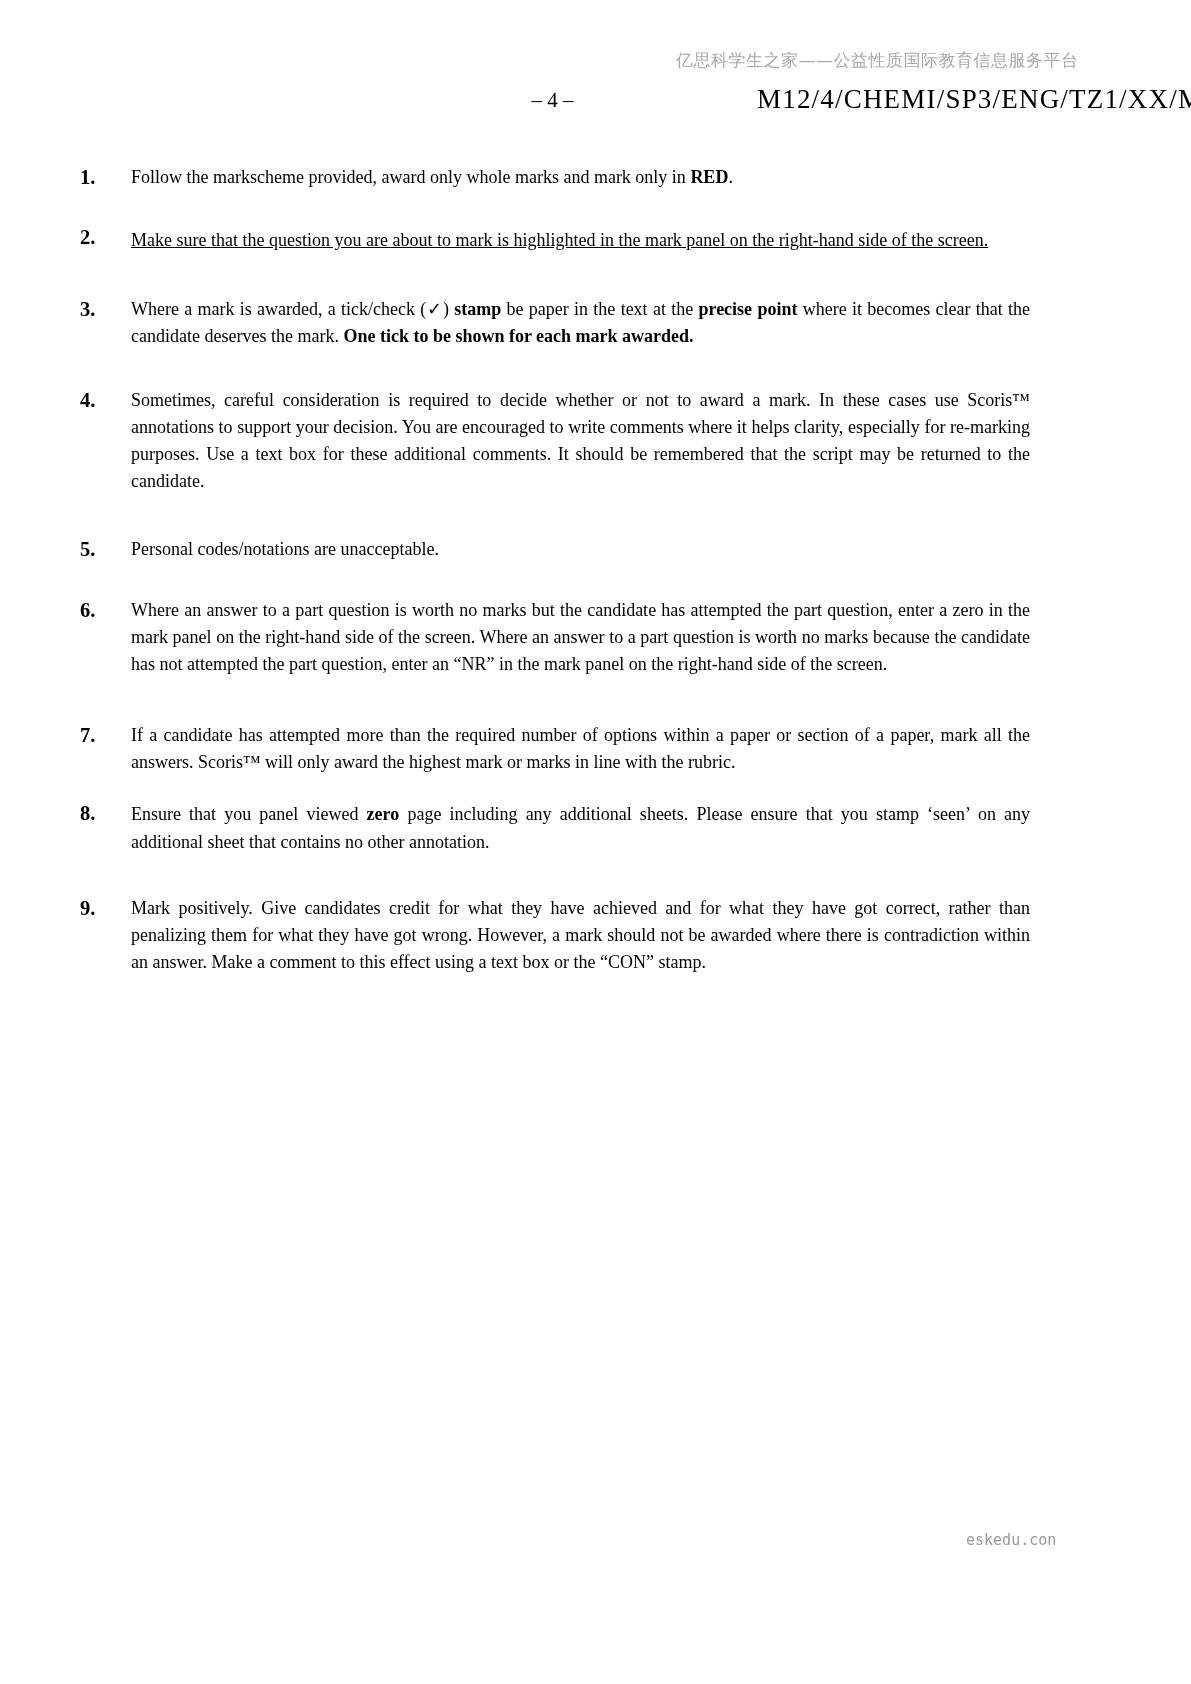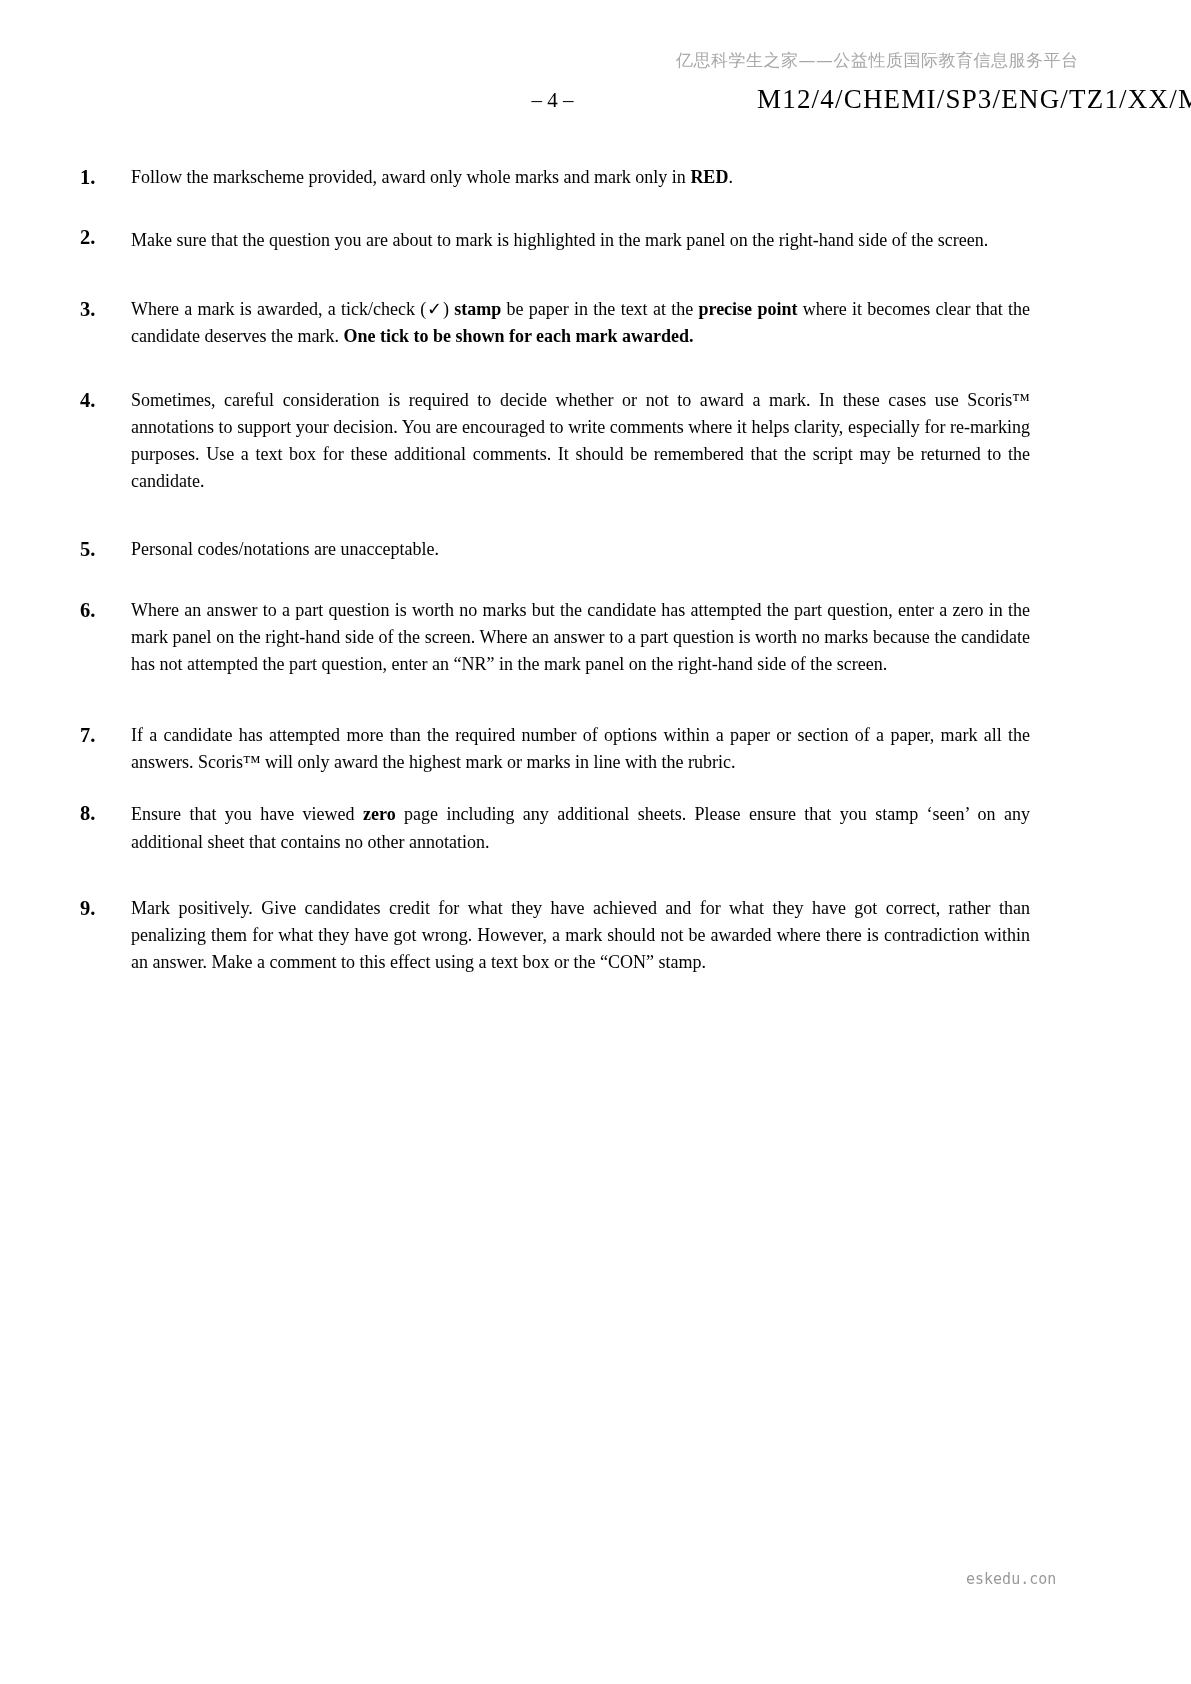--- a/index.html
+++ b/index.html
@@ -66,34 +66,34 @@
   .item-body {
     flex: 1 1 auto;
     font-size: 18px;
     line-height: 27px;
     text-align: justify;
     text-justify: inter-word;
   }
   
   .instruction-list li:nth-child(1) { margin-bottom: 33px; }
   .instruction-list li:nth-child(2) { margin-bottom: 39px; }
-  .instruction-list li:nth-child(2) .item-body { line-height: 33px; }
+  .instruction-list li:nth-child(2) .item-body { line-height: 33px; text-decoration: underline; }
   .instruction-list li:nth-child(3) { margin-bottom: 37px; }
   .instruction-list li:nth-child(4) { margin-bottom: 41px; }
   .instruction-list li:nth-child(5) { margin-bottom: 34px; }
   .instruction-list li:nth-child(6) { margin-bottom: 44px; }
   .instruction-list li:nth-child(6) .item-body { line-height: 27px; }
   .instruction-list li:nth-child(7) { margin-bottom: 24px; }
   .instruction-list li:nth-child(8) { margin-bottom: 39px; }
   .instruction-list li:nth-child(8) .item-body { line-height: 28px; }
   .instruction-list li:nth-child(9) { margin-bottom: 0; }
   .item-body b { font-weight: bold; }
   .watermark-bottom {
     position: absolute;
-    top: 1568px;
+    top: 1529px;
     left: 966px;
     font-family: "DejaVu Sans Mono", "Liberation Mono", monospace;
     font-size: 15px;
     line-height: 22px;
     color: #999999;
     white-space: nowrap;
   }
 </style>
 </head>
 <body>
@@ -137,21 +137,21 @@
     <div class="item-body"><span>Where an answer to a part question is worth no marks but the candidate has attempted the part question, enter a zero in the mark panel on the right-hand side of the screen. Where an answer to a part question is worth no marks because the candidate has not attempted the part question, enter an “NR” in the mark panel on the right-hand side of the screen.</span></div>
   </li>
 
   <li class="instruction-item">
     <span class="item-number">7.</span>
     <div class="item-body"><span>If a candidate has attempted more than the required number of options within a paper or section of a paper, mark all the answers. Scoris™ will only award the highest mark or marks in line with the rubric.</span></div>
   </li>
 
   <li class="instruction-item">
     <span class="item-number">8.</span>
-    <div class="item-body"><span>Ensure that you have viewed </span><b>zero</b><span> page including any additional sheets. Please ensure that you stamp ‘seen’ on any additional sheet that contains no other annotation.</span></div>
+    <div class="item-body"><span>Ensure that you panel viewed </span><b>zero</b><span> page including any additional sheets. Please ensure that you stamp ‘seen’ on any additional sheet that contains no other annotation.</span></div>
   </li>
 
   <li class="instruction-item">
     <span class="item-number">9.</span>
     <div class="item-body"><span>Mark positively. Give candidates credit for what they have achieved and for what they have got correct, rather than penalizing them for what they have got wrong. However, a mark should not be awarded where there is contradiction within an answer.  Make a comment to this effect using a text box or the “CON” stamp.</span></div>
   </li>
 </ol>
 
   <div class="watermark-bottom">eskedu.con</div>
 

